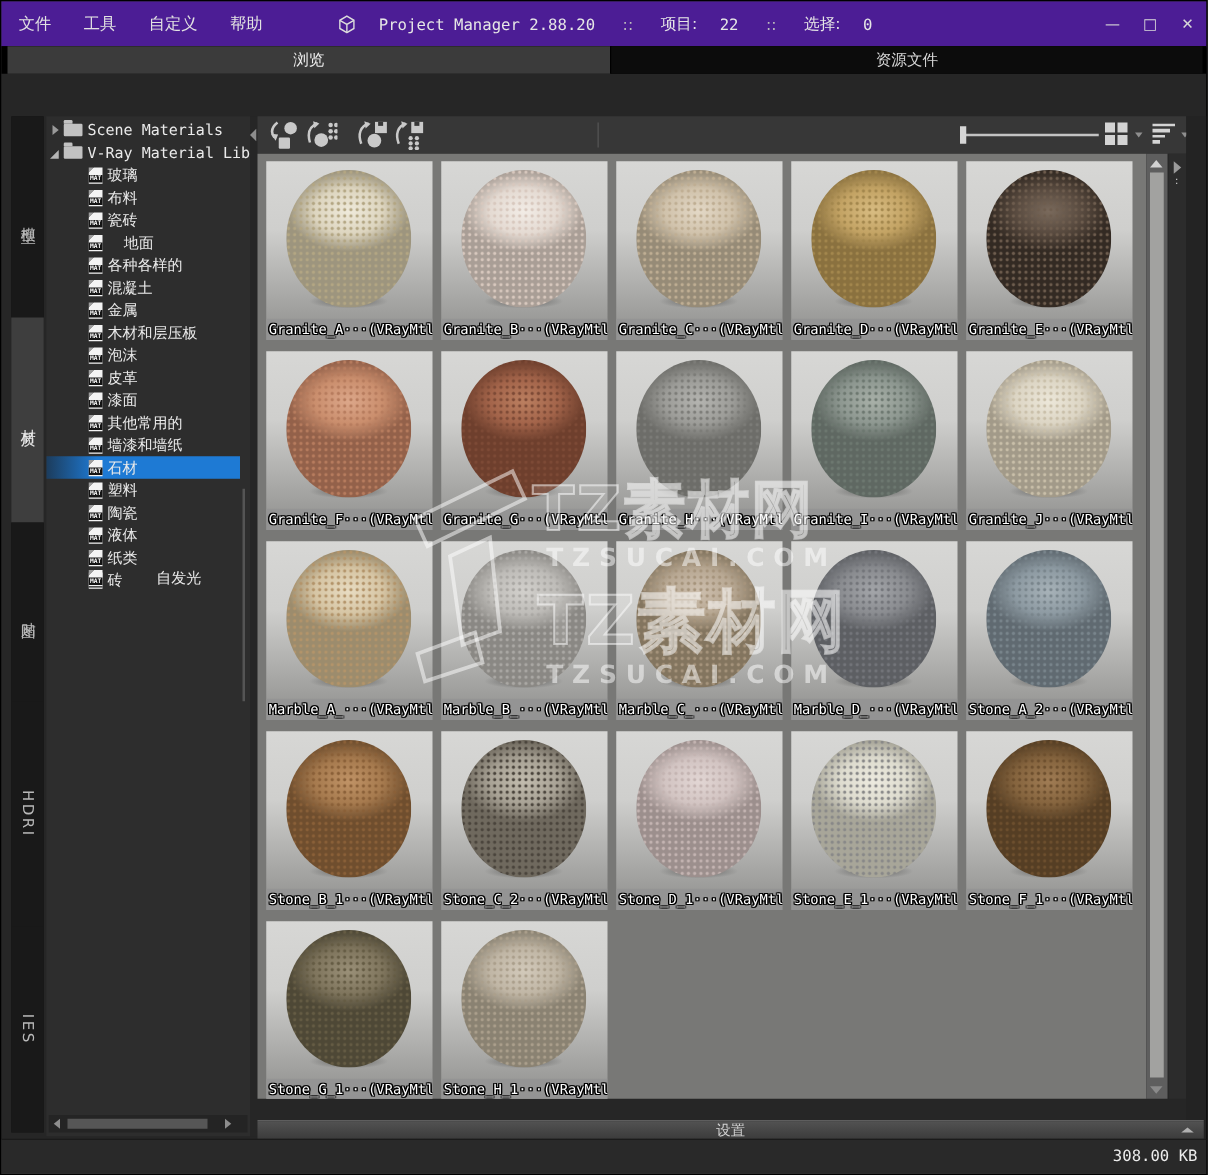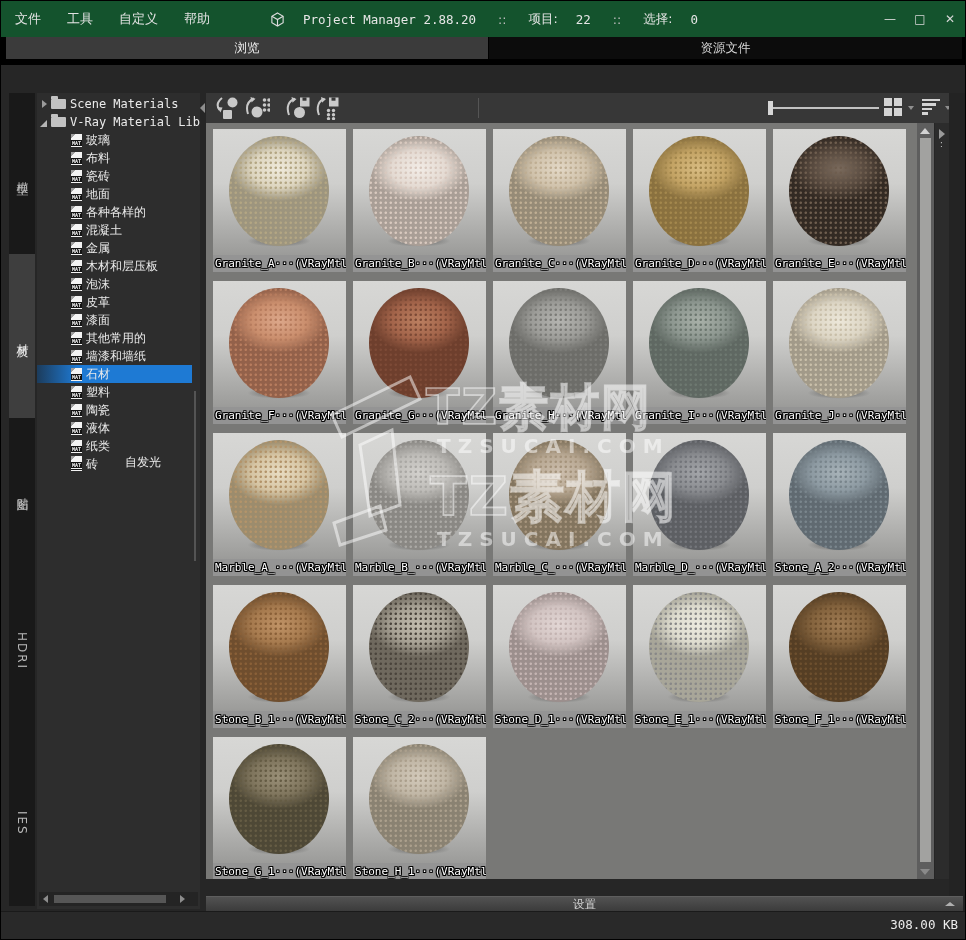--- a/index.html
+++ b/index.html
@@ -1,29 +1,29 @@
 <!DOCTYPE html>
 <html><head>
 <meta charset="utf-8">
 <style>
   html,body{margin:0;padding:0;background:#111;}
   body{font-family:"DejaVu Sans","Liberation Sans",sans-serif;-webkit-font-smoothing:none;}
   .mono{font-family:"DejaVu Sans Mono","Liberation Mono",monospace;}
   .window{position:relative;width:966px;height:940px;background:#262626;overflow:hidden;
           border:1px solid #000;box-sizing:border-box;}
   
-  .titlebar{position:absolute;left:0;top:0;width:966px;height:36px;background:#14532d;border-bottom:1px solid #000;}
+  .titlebar{position:absolute;left:0;top:0;width:966px;height:36px;background:#4c1d95;border-bottom:1px solid #000;}
   .menu{position:absolute;left:14px;top:0;height:36px;display:flex;align-items:center;gap:26px;}
   .menu-item{color:#e2e2e2;font-size:13px;cursor:default;}
   .title-center{position:absolute;left:0;right:0;top:0;height:36px;display:flex;align-items:center;justify-content:center;gap:18px;color:#e6e6e6;font-size:12.5px;}
   .title-center .sep{color:#bdbdbd;margin:0 4px;}
   .winbtns{position:absolute;right:10px;top:0;height:36px;display:flex;align-items:center;gap:16px;color:#d8d8d8;font-size:12px;}
   .winbtn{width:14px;text-align:center;cursor:default;}
   
-  .tabrow{position:absolute;left:0;top:36px;width:966px;height:28px;background:#000;}
+  .tabrow{position:absolute;left:0;top:36px;width:966px;height:22px;background:#000;}
   .tab{position:absolute;top:0;height:22px;display:flex;align-items:center;justify-content:center;font-size:12.5px;color:#efefef;}
   .tab.browse{left:5px;width:482px;background:#3b3b3b;}
   .tab.resources{left:488px;width:473px;background:#0c0c0c;color:#d6d6d6;}
   
   .navbar{position:absolute;left:0;top:58px;width:966px;height:32px;background:#2b2b2b;border-bottom:1px solid #202020;}
   .ps-btn{position:absolute;left:13px;top:5px;width:22px;height:19px;border:1px solid #8a8a8a;border-radius:4px;background:#2e2e2e;color:#cfcfcf;font-size:11px;font-weight:bold;display:flex;align-items:center;justify-content:center;}
   .caret{width:0;height:0;border-left:3.5px solid transparent;border-right:3.5px solid transparent;border-top:4px solid #8f8f8f;position:absolute;}
   .navsvg{position:absolute;top:6px;}
   .filter-box{position:absolute;right:18px;top:6px;width:124px;height:15px;background:#2b2b2b;border:1px solid #979797;color:#9a9a9a;font-size:12px;padding:1px 5px;outline:none;}
   
@@ -157,21 +157,21 @@
         <span>玻璃</span>
       </div>
       <div class="trow" style="top: 56px;">
         <div class="mat-ico"></div>
         <span>布料</span>
       </div>
       <div class="trow" style="top: 74px;">
         <div class="mat-ico"></div>
         <span>瓷砖</span>
       </div>
-      <div class="trow" style="top: 92px;">
+      <div class="trow" style="top: 92px; gap: 13px;">
         <div class="mat-ico"></div>
         <span>地面</span>
       </div>
       <div class="trow" style="top: 110px;">
         <div class="mat-ico"></div>
         <span>各种各样的</span>
       </div>
       <div class="trow" style="top: 128px; text-align: right;">
         <div class="mat-ico"></div>
         <span>混凝土</span>

